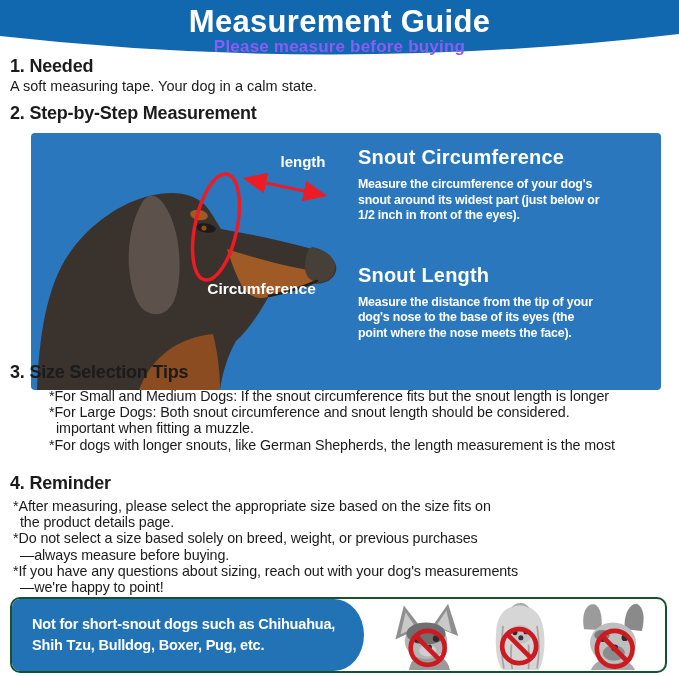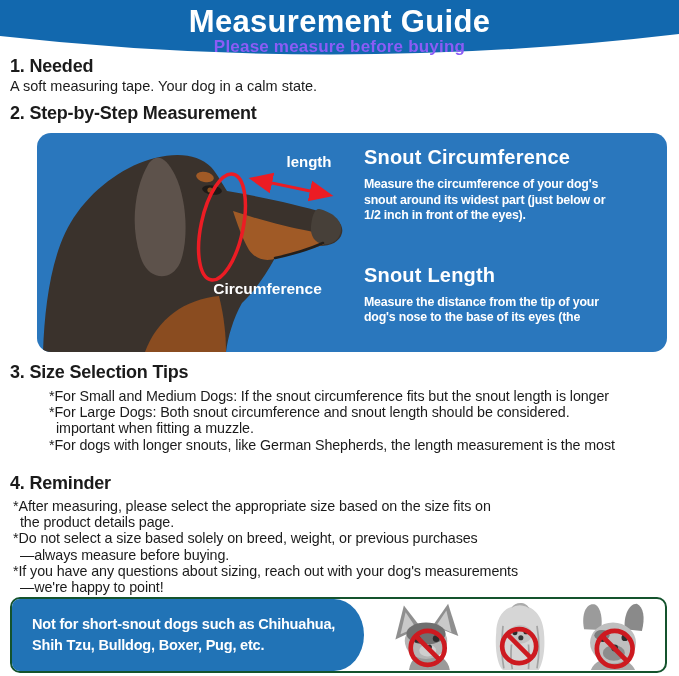--- a/index.html
+++ b/index.html
@@ -13,22 +13,22 @@
            font-size:31px;font-weight:bold;color:#fff;letter-spacing:.3px;}
   .h-sub{position:absolute;left:0;top:37px;width:679px;text-align:center;
          font-size:17px;font-weight:bold;color:#8b5cf6;letter-spacing:.2px;}
 
   
   .sec-h{position:absolute;left:10px;font-size:18px;font-weight:bold;letter-spacing:-.2px;white-space:nowrap;}
   .s1h{top:56px;} .s2h{top:103px;} .s3h{top:362px;} .s4h{top:473px;}
   .body-line{position:absolute;left:10px;top:78px;font-size:14.5px;white-space:nowrap;}
 
   
-  .panel{position:absolute;left:37px;top:133px;width:630px;height:219px;background:#2a77bd;
-         border-radius:14px;overflow:hidden;}
+  .panel{position:absolute;left:31px;top:133px;width:630px;height:257px;background:#2a77bd;
+         border-radius:4px;overflow:hidden;}
   .dog-svg{position:absolute;left:0;bottom:0;}
   .annot-svg{position:absolute;left:0;top:0;}
   .lbl{position:absolute;color:#fff;font-weight:bold;text-align:center;}
   .lbl-length{left:222px;top:20px;width:100px;font-size:15px;}
   .lbl-circ{left:148px;top:147px;width:165px;font-size:15.5px;}
   .panel-col{position:absolute;left:327px;top:13px;width:296px;color:#fff;}
   .p-h{font-size:20px;font-weight:bold;letter-spacing:.2px;white-space:nowrap;}
   .p-line{font-size:12.4px;font-weight:bold;line-height:15.5px;letter-spacing:-.2px;white-space:nowrap;}
   .p-gap{height:8px;} .p-gap2{height:40px;}
 
@@ -104,20 +104,21 @@
       <div class="p-h">Snout Circumference</div>
       <div class="p-gap"></div>
       <div class="p-line">Measure the circumference of your dog's</div>
       <div class="p-line">snout around its widest part (just below or</div>
       <div class="p-line">1/2 inch in front of the eyes).</div>
       <div class="p-gap2"></div>
       <div class="p-h">Snout Length</div>
       <div class="p-gap"></div>
       <div class="p-line">Measure the distance from the tip of your</div>
       <div class="p-line">dog's nose to the base of its eyes (the</div>
+      <div class="p-line">point where the nose meets the face).</div>
     </div>
   </div>
 
   <div class="sec-h s3h">3. Size Selection Tips</div>
   <div class="list tips">
     <div class="tline">*For Small and Medium Dogs: If the snout circumference fits but the snout length is longer</div>
     <div class="tline">*For Large Dogs: Both snout circumference and snout length should be considered.</div>
     <div class="tline cont">important when fitting a muzzle.</div>
     <div class="tline">*For dogs with longer snouts, like German Shepherds, the length measurement is the most</div>
   </div>

